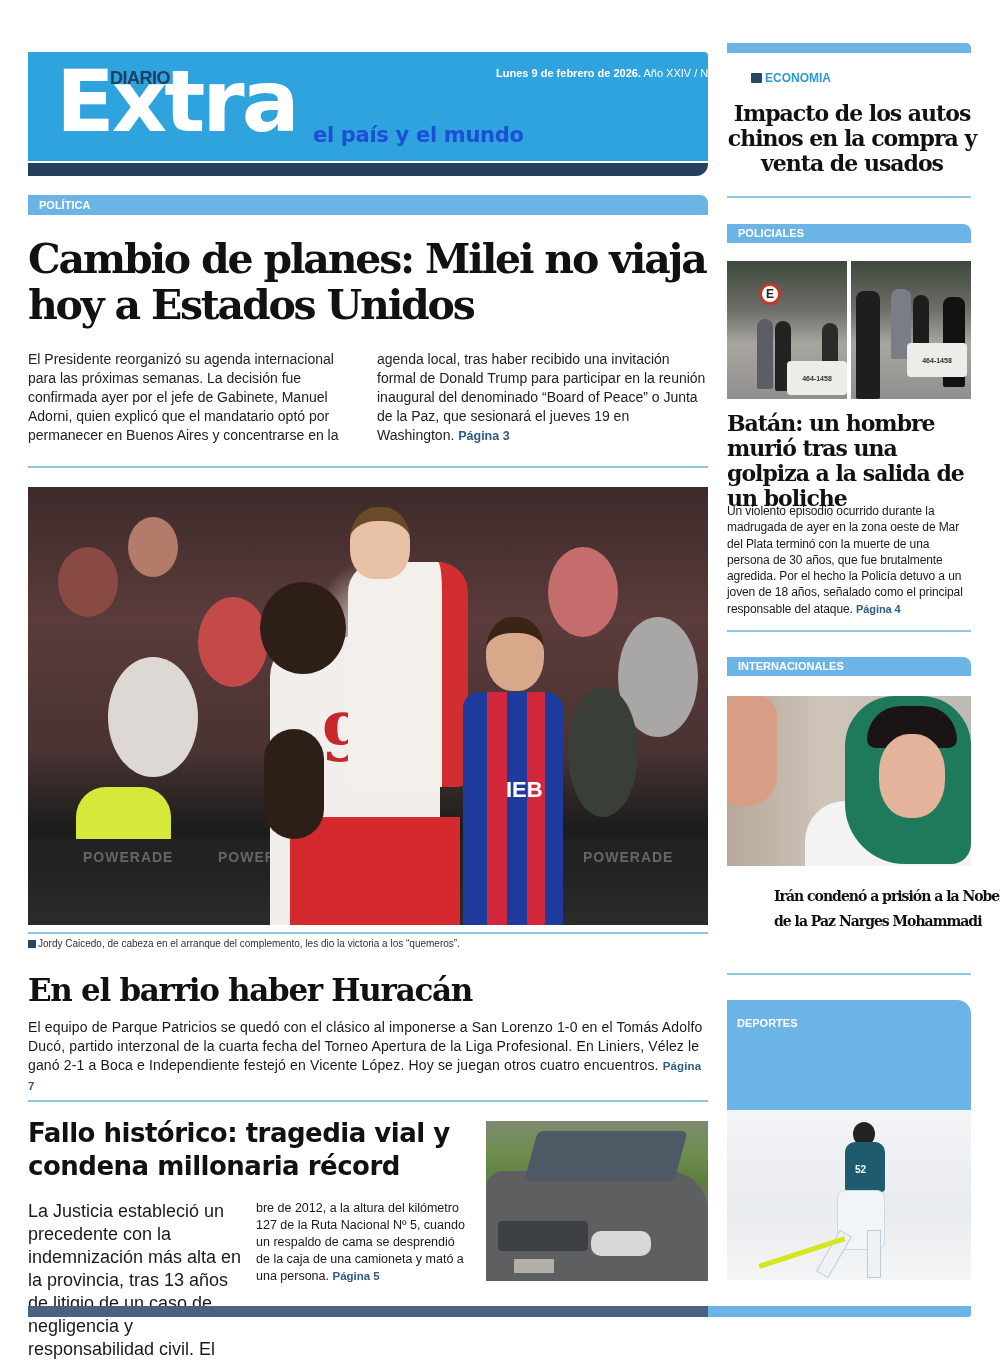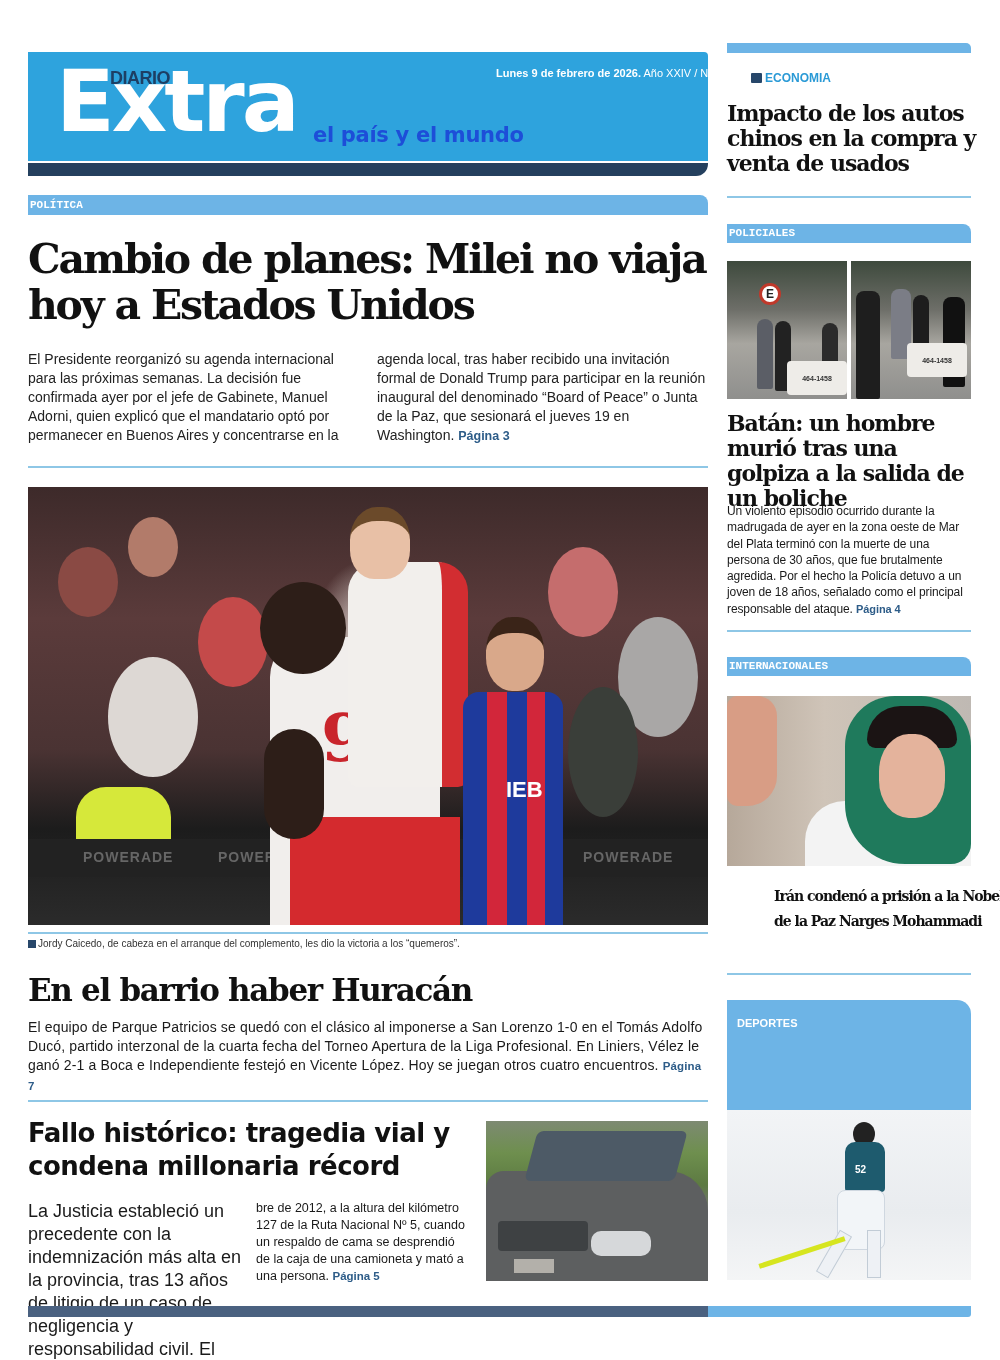--- a/index.html
+++ b/index.html
@@ -12,21 +12,21 @@
   .masthead { left: 28px; top: 52px; width: 760px; height: 124px; }
   .mast-blue { position: absolute; left: 0; top: 0; width: 680px; height: 109px; background: #2ea3dd; border-top-right-radius: 4px; }
   .mast-dark { position: absolute; left: 0; top: 111px; width: 680px; height: 13px; background: #24405e; border-bottom-right-radius: 12px; }
   .logo-extra { position: absolute; left: 28px; top: 6px; font-family: "DejaVu Sans", sans-serif; font-weight: bold; font-size: 86px; line-height: 1; color: #ffffff; letter-spacing: -3px; }
   .logo-diario { position: absolute; left: 82px; top: 16px; font-family: "Liberation Sans", sans-serif; font-weight: bold; font-size: 18px; color: #1d3f64; letter-spacing: -0.5px; }
   .logo-tag { position: absolute; left: 285px; top: 71px; font-family: "DejaVu Sans", sans-serif; font-weight: bold; font-size: 21px; color: #1d4ed8; letter-spacing: -0.3px; }
   .mast-date { position: absolute; right: 18px; top: 15px; font-size: 11px; color: #ffffff; }
   .mast-date b { font-weight: bold; }
 
   
-  .section-bar { background: #6db4e6; color: #fff; font-size: 11px; font-weight: bold; padding-left: 2px; line-height: 19px; height: 19px; border-top-right-radius: 8px; font-family: Liberation Mono, monospace; }
+  .section-bar { background: #6db4e6; color: #fff; font-size: 11px; font-weight: bold; padding-left: 11px; line-height: 19px; height: 19px; border-top-right-radius: 8px; }
   .pol-bar { left: 28px; top: 195px; width: 680px; height: 20px; line-height: 20px; }
 
   .serif-head { font-family: "DejaVu Serif", serif; font-weight: bold; color: #111; }
 
   .main-head { left: 28px; top: 236px; width: 680px; font-size: 41px; line-height: 46px; letter-spacing: -2.2px; }
 
   .body-text { font-size: 14px; line-height: 19px; color: #222; }
   .page-ref { color: #2d5c88; font-weight: bold; font-size: 12.5px; }
 
   .pol-col1 { left: 28px; top: 350px; width: 332px; }
@@ -64,21 +64,21 @@
   .fallo-head { left: 28px; top: 1117px; width: 440px; font-family: "DejaVu Sans", sans-serif; font-weight: bold; font-size: 26px; line-height: 33px; letter-spacing: -0.5px; color: #111; }
   .fallo-col1 { left: 28px; top: 1200px; width: 215px; font-size: 18px; line-height: 23px; }
   .fallo-col2 { left: 256px; top: 1200px; width: 215px; font-size: 12.5px; line-height: 17px; }
 
   .truck-photo { left: 486px; top: 1121px; width: 222px; height: 160px; overflow: hidden; background: linear-gradient(180deg, #7d8a72 0%, #6e8f4e 20%, #5d7a42 40%, #737573 55%); }
 
   
   .rc-topbar { left: 727px; top: 43px; width: 244px; height: 10px; background: #6db4e6; border-top-right-radius: 5px; }
   .econ-tag { left: 727px; top: 71px; font-size: 12px; font-weight: bold; color: #2a9ad6; margin-left: 24px; }
   .econ-sq { display: inline-block; width: 11px; height: 10px; background: #27476a; margin-right: 3px; vertical-align: -1px; border-radius: 1px; }
-  .econ-head { left: 727px; top: 101px; width: 250px; font-size: 22px; line-height: 25px; letter-spacing: -1px; }
+  .econ-head { left: 727px; top: 101px; width: 250px; font-size: 22px; line-height: 25px; letter-spacing: -1px; text-align: center; }
 
   .rc-rule { left: 727px; width: 244px; height: 2px; background: #8ec7e6; }
 
   .policiales-bar { left: 727px; top: 224px; width: 244px; }
   .police-photo { left: 727px; top: 261px; width: 244px; height: 138px; display: flex; gap: 4px; }
   .police-half { flex: 1; height: 138px; background: linear-gradient(180deg, #3e4a3d 0%, #6d6e68 35%, #a8a6a0 60%, #8f8f8d 100%); position: relative; overflow: hidden; }
   .sign-e { position: absolute; left: 32px; top: 22px; width: 22px; height: 22px; border-radius: 50%; background: #fff; border: 3px solid #c0392b; font-size: 12px; font-weight: bold; color: #222; text-align: center; line-height: 16px; }
   .bag { position: absolute; width: 60px; height: 34px; background: #eeece8; border-radius: 4px; font-size: 7px; font-weight: bold; text-align: center; color: #333; padding-top: 14px; }
   .person { position: absolute; width: 16px; height: 70px; border-radius: 8px 8px 2px 2px; }
 

